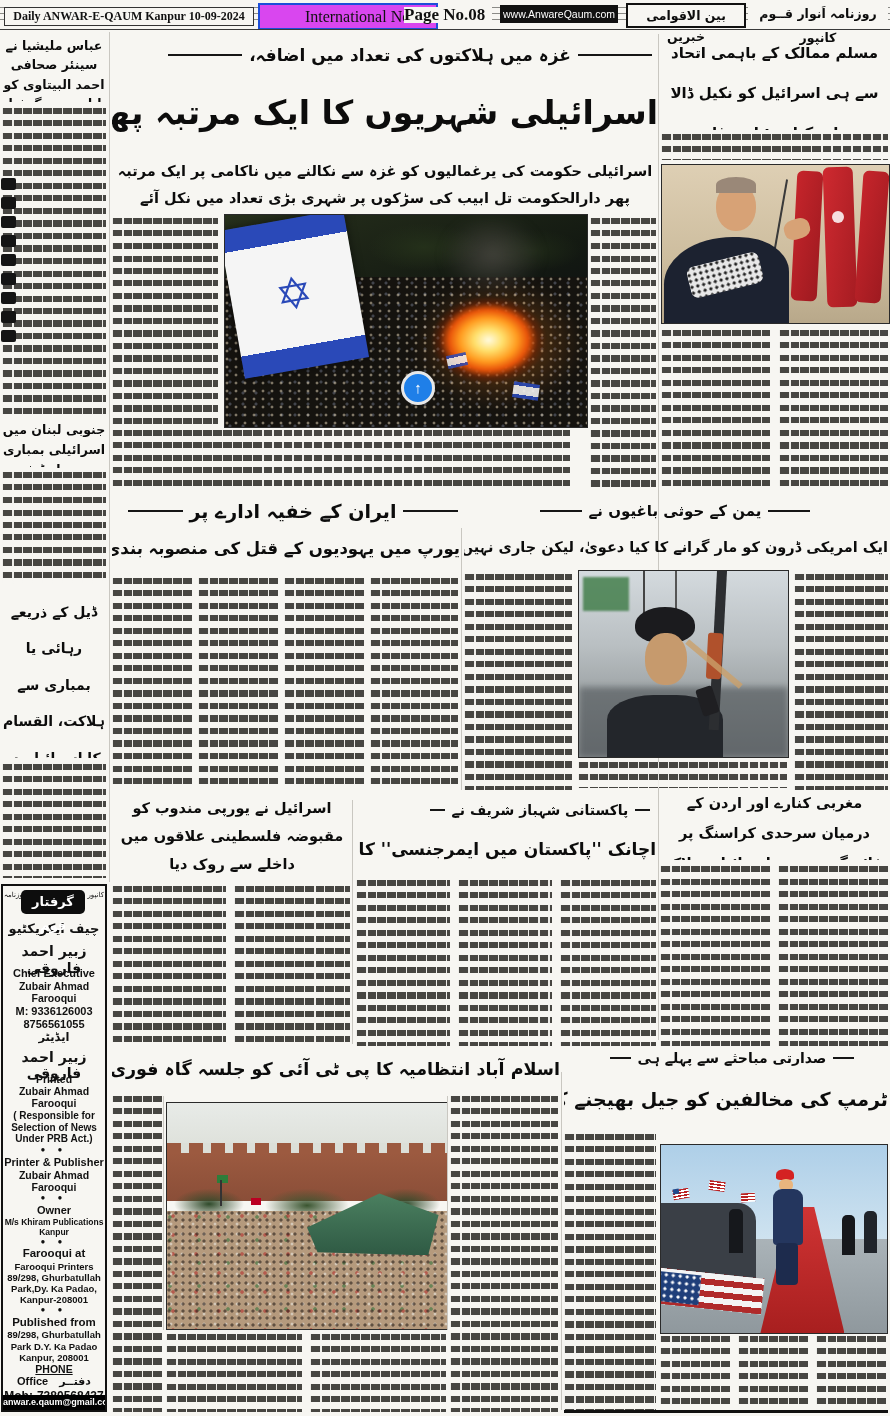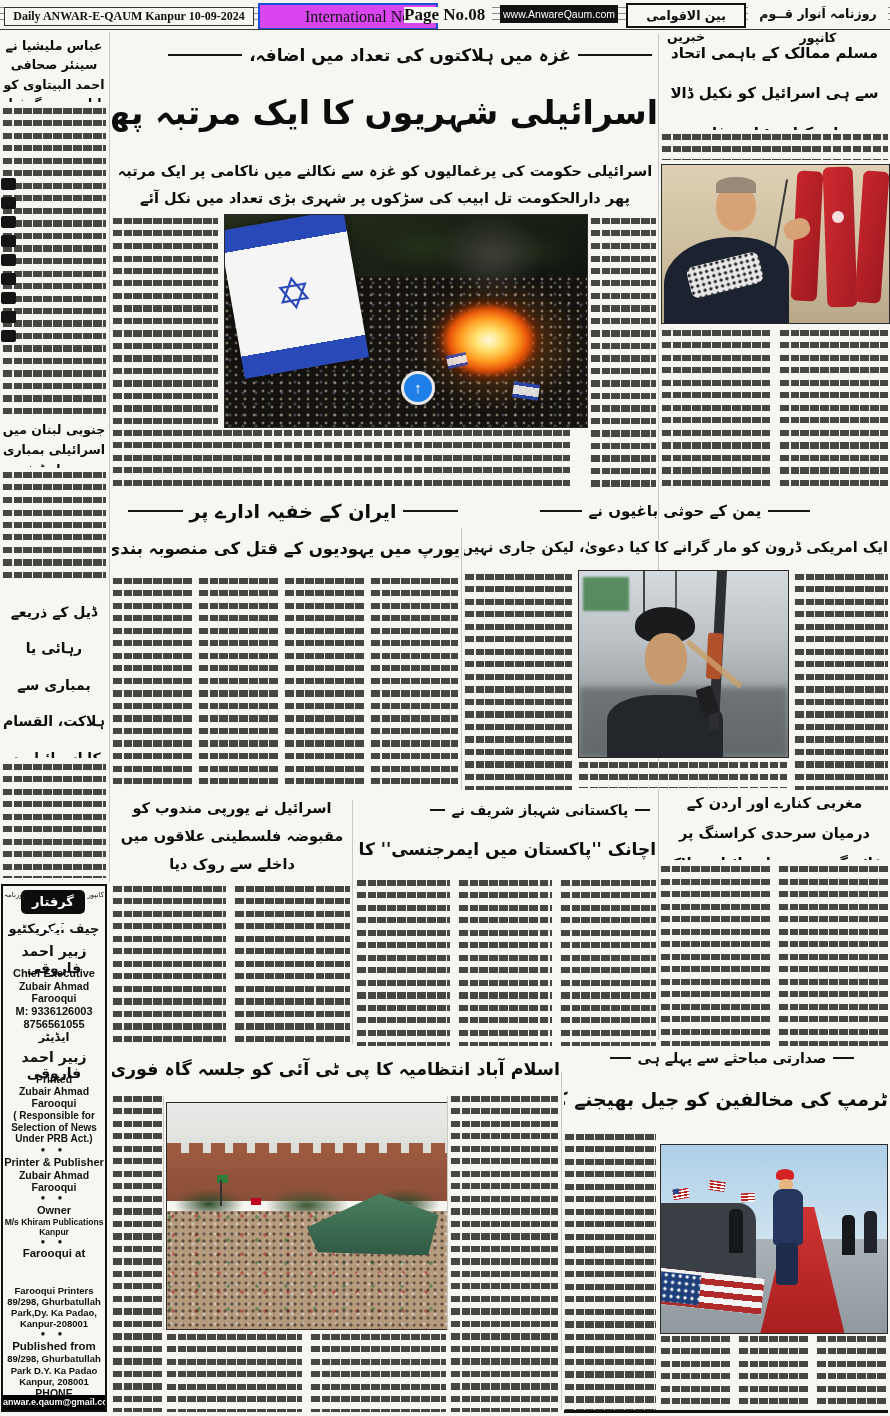--- a/index.html
+++ b/index.html
@@ -78,21 +78,21 @@
     <div class="ibox-line" style="font-size:10px;padding:0 3px;">( Responsible for Selection of News Under PRB Act.)</div>
     <div class="ibox-line dots">● ●</div>
     <div class="ibox-line" style="font-size:11px;">Printer &amp; Publisher</div>
     <div class="ibox-line" style="font-size:10.5px;">Zubair Ahmad Farooqui</div>
     <div class="ibox-line dots">● ●</div>
     <div class="ibox-line" style="font-size:11px;">Owner</div>
     <div class="ibox-line" style="font-size:8.5px;">M/s Khiram Publications</div>
     <div class="ibox-line" style="font-size:8.5px;">Kanpur</div>
     <div class="ibox-line dots">● ●</div>
     <div class="ibox-line" style="font-size:11.5px;">Farooqui  at</div>
-    <div class="ibox-line" style="font-size:9.5px;padding:0 3px;margin-top:24px;">Farooqui Printers 89/298, Ghurbatullah Park,Dy. Ka Padao, Kanpur-208001</div>
+    <div class="ibox-line" style="font-size:9.5px;padding:0 3px;">Farooqui Printers 89/298, Ghurbatullah Park,Dy. Ka Padao, Kanpur-208001</div>
     <div class="ibox-line dots">● ●</div>
     <div class="ibox-line" style="font-size:11.5px;">Published  from</div>
     <div class="ibox-line" style="font-size:9.5px;padding:0 4px;">89/298, Ghurbatullah Park D.Y. Ka Padao Kanpur, 208001</div>
     <div class="ibox-line underl" style="font-size:10.5px;">PHONE</div>
     <div class="ibox-line" style="font-size:11px;">
       <span>Office</span>
       <span class="ur" style="margin-left:8px;">دفتــر</span>
     </div>
     <div class="ibox-line" style="font-size:12px;">Mob:-7380568437</div>
     <div class="ibox-line underl" style="font-size:9px;">web site:</div>

